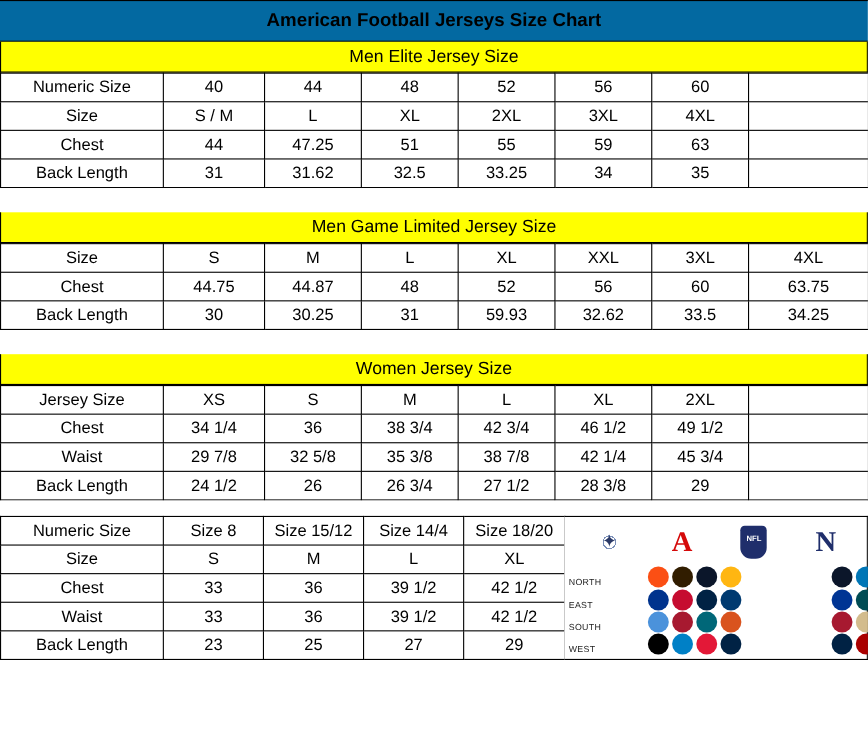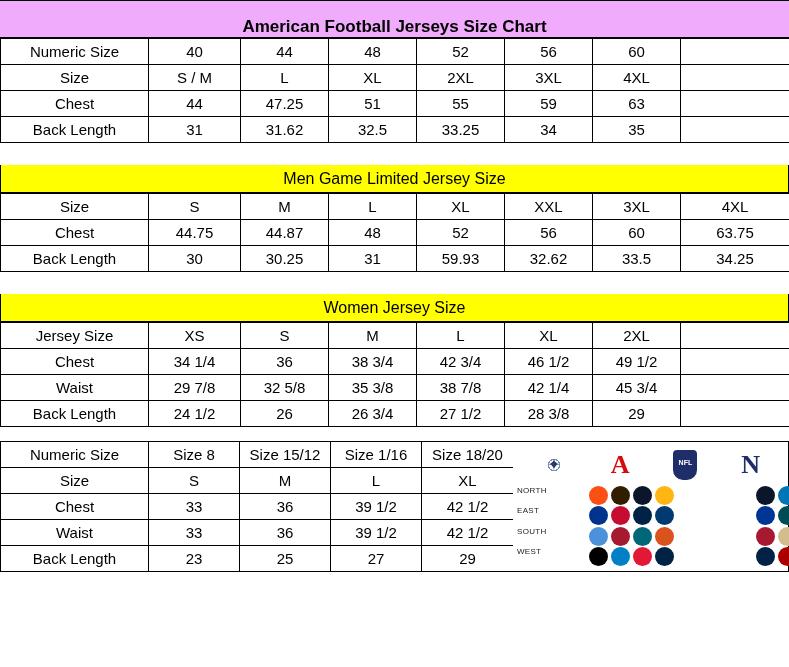--- a/index.html
+++ b/index.html
@@ -17,26 +17,26 @@
   }
   .page {
     width: 789px;
     height: 667px;
     position: relative;
     box-sizing: border-box;
   }
   
   .title-bar {
     height: 36px;
-    background: #f0abfc;
+    background: #0369a1;
     border: 1px solid #000000;
     border-left: none;
     border-right: none;
     display: flex;
-    align-items: flex-end;
+    align-items: center;
     justify-content: center;
     font-weight: bold;
     font-size: 17px;
   }
   
   .band {
     background: #ffff00;
     border: 1px solid #000000;
     border-top: none;
     height: 28px;
@@ -130,21 +130,21 @@
     justify-content: center;
   }
   .division-rows {
     flex: 1;
     display: flex;
     flex-direction: column;
   }
   .div-row {
     flex: 1;
     display: flex;
-    align-items: flex-start;
+    align-items: flex-end;
     padding: 0 2px;
     box-sizing: border-box;
     gap: 38px;
   }
   .div-label {
     width: 36px;
     flex: 0 0 36px;
     font-size: 8px;
     letter-spacing: .3px;
     color: #222;
@@ -226,20 +226,23 @@
 </style>
 </head>
 <body>
 
 <div class="page">
 
   <div class="title-bar">
     <span>American Football Jerseys Size Chart</span>
   </div>
 
+  <div class="band">
+    <div class="band-inner">Men Elite Jersey Size</div>
+  </div>
   <table class="sz">
     <colgroup>
       <col style="width:148px">
         <col style="width:92px">
         <col style="width:88px">
         <col style="width:88px">
       <col style="width:88px">
         <col style="width:88px">
         <col style="width:88px">
         <col style="width:109px">
@@ -408,21 +411,21 @@
             <col style="width:91px">
             <col style="width:91px">
             <col style="width:91px">
             <col style="width:92px">
         </colgroup>
         <tbody>
           <tr>
             <td class="lbl">Numeric Size</td>
             <td>Size 8</td>
             <td>Size 15/12</td>
-            <td>Size 1/16</td>
+            <td>Size 14/4</td>
             <td>Size 18/20</td>
           </tr>
           <tr>
             <td class="lbl">Size</td>
             <td>S</td>
             <td>M</td>
             <td>L</td>
             <td>XL</td>
           </tr>
           <tr>

